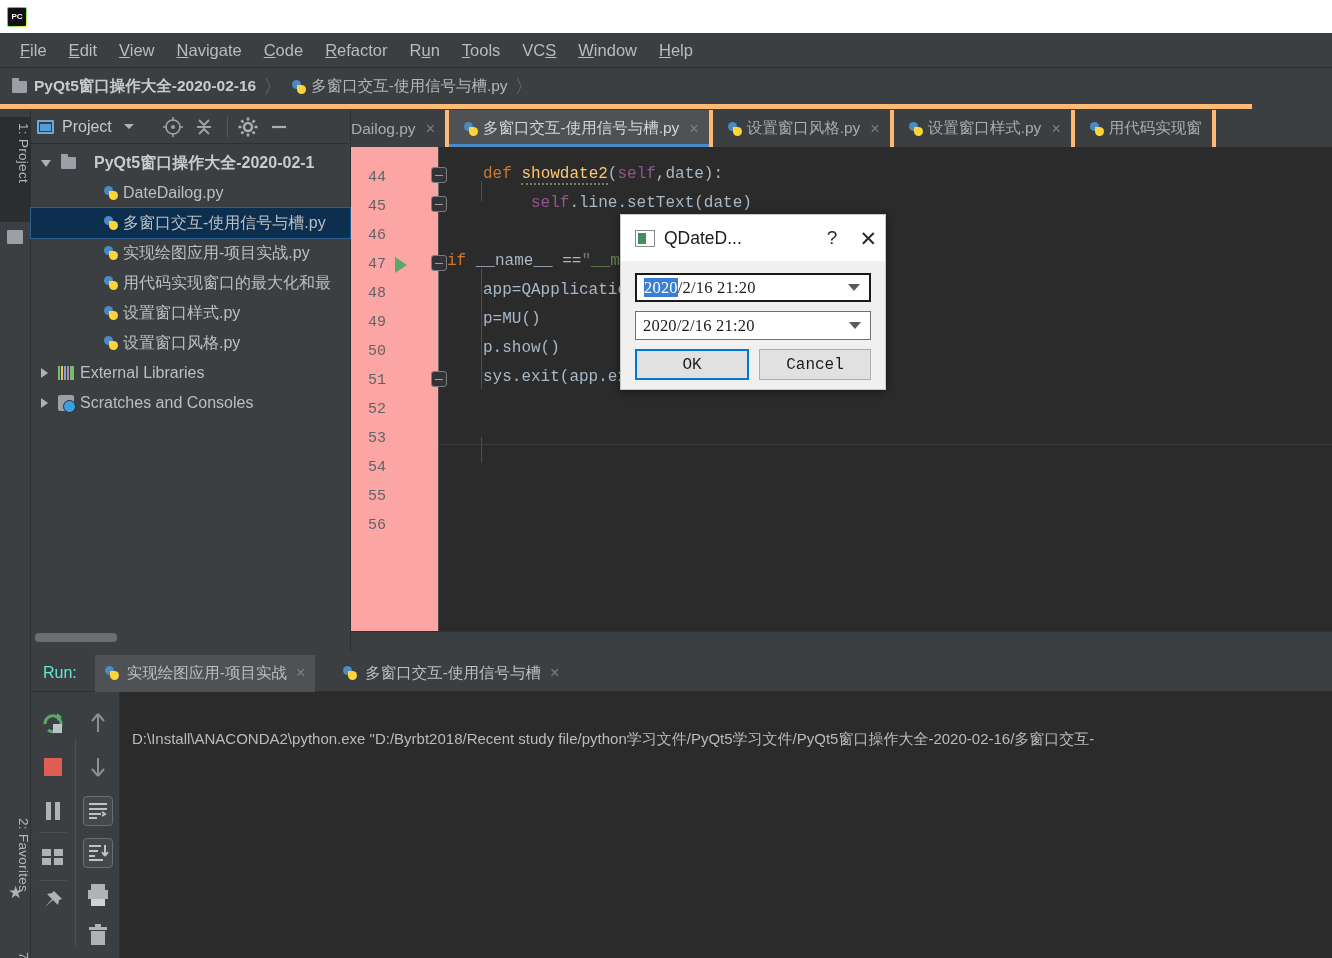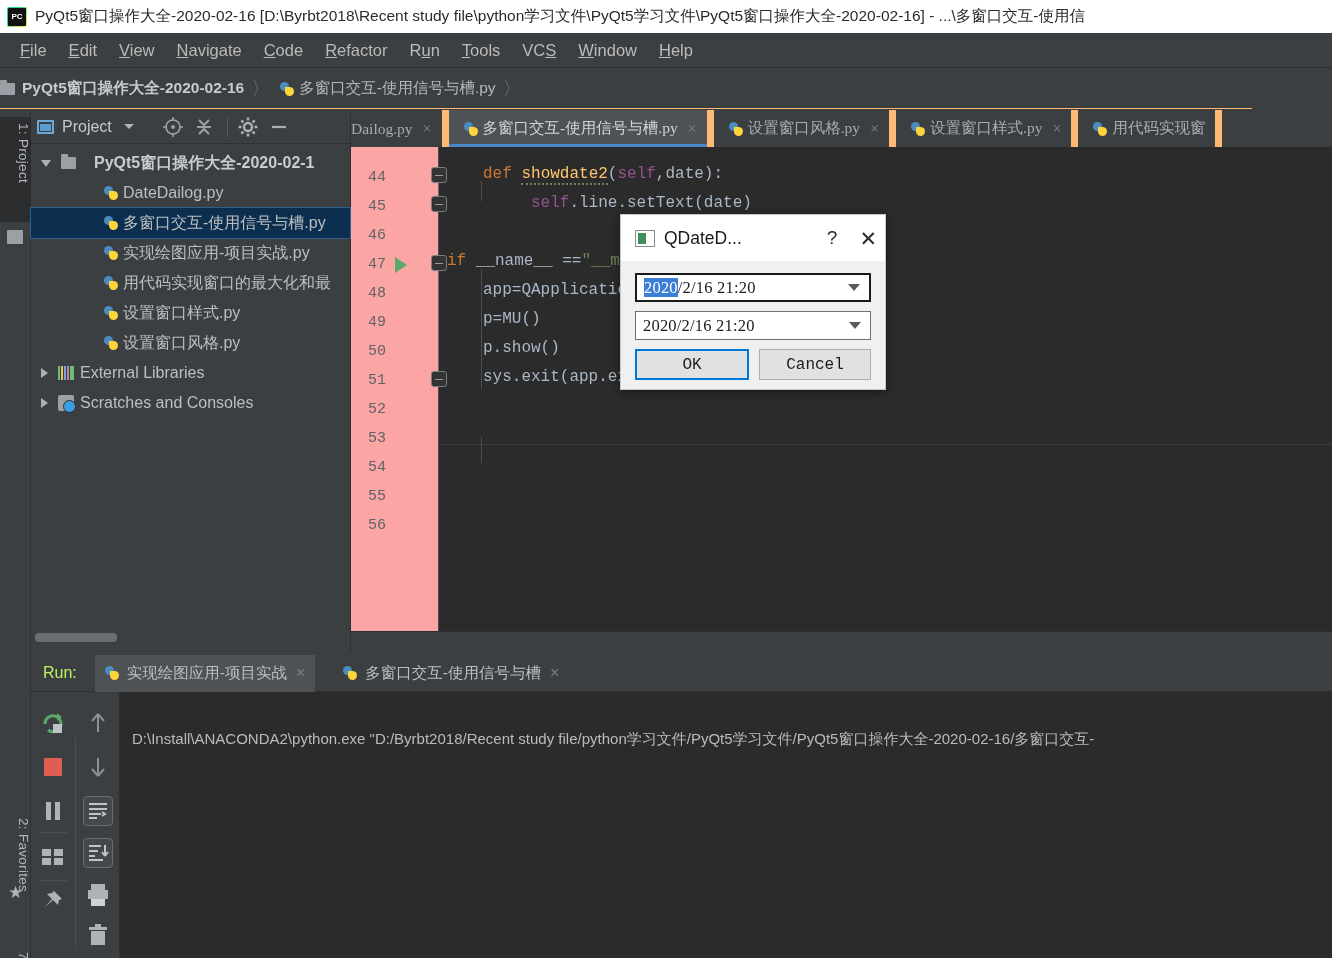--- a/index.html
+++ b/index.html
@@ -42,21 +42,21 @@
   .menuitem {
     color: #bbbbbb; font-size: 16.5px; padding: 2px 11px; cursor: default;
     white-space: nowrap;
   }
   .menuitem u { text-decoration: underline; }
 
   
   .breadcrumb {
     position: absolute; left: 0; top: 69px; width: 1252px; height: 40px;
     background: #3c3f41; display: flex; align-items: center;
-    border-bottom: 1px solid #fdba74;
+    padding-left: 12px; border-bottom: 5px solid #fdba74;
   }
   .crumb { display: flex; align-items: center; color: #b4b7ba; font-size: 15.5px; }
   .crumb.bold { font-weight: bold; color: #c8cbce; }
   .crumb-sep { color: #6c7073; margin: 0 7px; font-size: 19px; }
   .folder-ico {
     width: 15px; height: 12px; background: #9aa0a6; border-radius: 1px;
     margin-right: 7px; position: relative;
   }
   .folder-ico::before {
     content: ""; position: absolute; left: 0; top: -3px; width: 7px; height: 3px;
@@ -153,21 +153,21 @@
   }
 
   
   .etabs {
     position: absolute; left: 351px; top: 110px; width: 981px; height: 37px;
     background: #3c3f41; display: flex; align-items: stretch; overflow: hidden;
   }
   .etab {
     display: flex; align-items: center; padding: 0 10px 0 12px;
     color: #a9acaf; font-size: 15.5px; white-space: nowrap;
-    border-right: 7px solid #fdba74; position: relative; font-family: Liberation Serif, serif;
+    border-right: 4px solid #fdba74; position: relative;
   }
   .etab.active { background: #4e5254; color: #d2d5d8; }
   .etab.active::after {
     content: ""; position: absolute; left: 0; right: 0; bottom: 0; height: 3px;
     background: #4a88c7;
   }
   .etab-x { margin-left: 10px; color: #7d8184; font-size: 16px; }
 
   
   .editor {
@@ -223,21 +223,21 @@
 
   
   .runwin {
     position: absolute; left: 31px; top: 655px; width: 1301px; height: 303px;
     background: #3c3f41;
   }
   .run-tabbar {
     height: 37px; display: flex; align-items: center; padding-left: 12px;
     border-bottom: 1px solid #2e3133;
   }
-  .run-label { color: #bef264; font-size: 16px; margin-right: 18px; }
+  .run-label { color: #5eead4; font-size: 16px; margin-right: 18px; }
   .rtab {
     display: flex; align-items: center; height: 37px; padding: 0 10px;
     color: #bcbfc2; font-size: 15.5px; white-space: nowrap;
   }
   .rtab.active { background: #4e5254; }
   .rtab-x { margin-left: 9px; color: #7d8184; font-size: 16px; }
   .run-side {
     position: absolute; left: 0; top: 37px; width: 88px; bottom: 0;
     background: #3c3f41;
   }
@@ -303,21 +303,20 @@
   }
   .qbtn.default { border: 2px solid #0078d7; background: #e1e1e1; }
 </style>
 </head>
 <body>
 
 <div id="app">
 
   <div class="titlebar">
     <div class="pc-logo"></div>
-    <div class="titlebar-text">PyQt5窗口操作大全-2020-02-16 [D:\Byrbt2018\Recent study file\python学习文件\PyQt5学习文件\PyQt5窗口操作大全-2020-02-16] - ...\多窗口交互-使用信</div>
   </div>
 
   <div class="menubar">
     <div class="menuitem"><u>F</u><span>ile</span></div>
     <div class="menuitem"><u>E</u>dit</div>
     <div class="menuitem"><u>V</u>iew</div>
     <div class="menuitem"><u>N</u>avigate</div>
     <div class="menuitem"><u>C</u>ode</div>
     <div class="menuitem"><u>R</u>efactor</div>
     <div class="menuitem">R<u>u</u>n</div>

